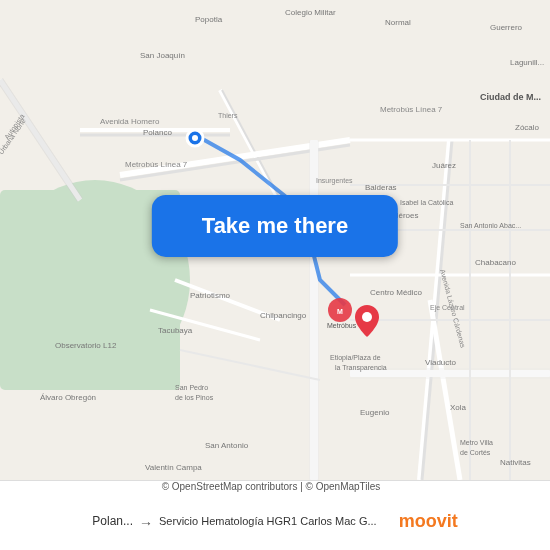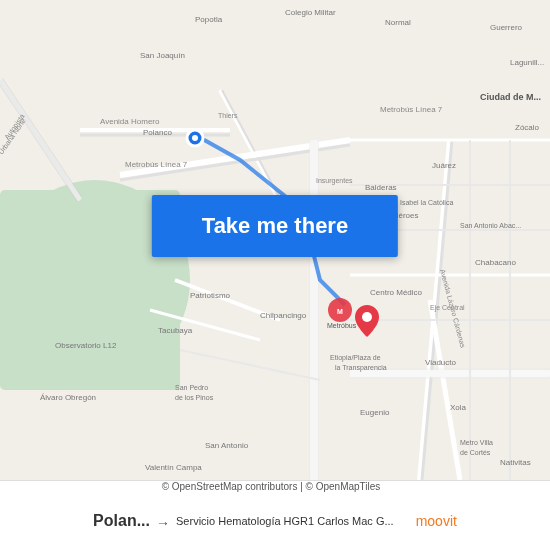--- a/index.html
+++ b/index.html
@@ -29,21 +29,21 @@
       top: 195px;
       left: 50%;
       transform: translateX(-50%);
       z-index: 10;
     }
 
     #cta-button {
       background-color: #1a73e8;
       color: white;
       border: none;
-      border-radius: 2px;
+      border-radius: 14px;
       padding: 18px 50px;
       font-size: 22px;
       font-weight: bold;
       cursor: pointer;
       white-space: nowrap;
       box-shadow: 0 2px 8px rgba(0,0,0,0.3);
     }
 
     #bottom-bar {
       width: 550px;
@@ -66,43 +66,43 @@
     #route-info {
       display: flex;
       align-items: center;
       flex: 1;
       justify-content: flex-end;
       gap: 6px;
       overflow: hidden;
     }
 
     #origin-text {
-      font-size: 16px;
+      font-size: 12px;
       color: #333;
-      font-weight: 700;
+      font-weight: 400;
     }
 
     #arrow-icon {
       font-size: 14px;
       color: #555;
     }
 
     #dest-text {
       font-size: 11px;
       color: #333;
       font-weight: 500;
       white-space: nowrap;
       overflow: hidden;
       text-overflow: ellipsis;
       max-width: 220px;
     }
 
     #moovit-logo {
-      font-size: 14px;
-      font-weight: normal;
+      font-size: 18px;
+      font-weight: bold;
       color: #f47920;
       margin-left: 16px;
       flex-shrink: 0;
     }
 
     
     #dest-pin {
       position: absolute;
       left: 355px;
       top: 305px;

